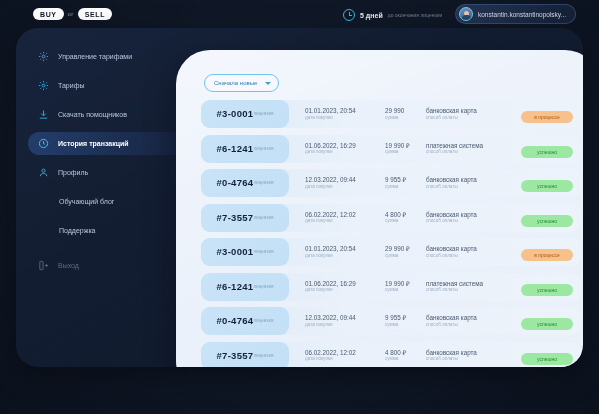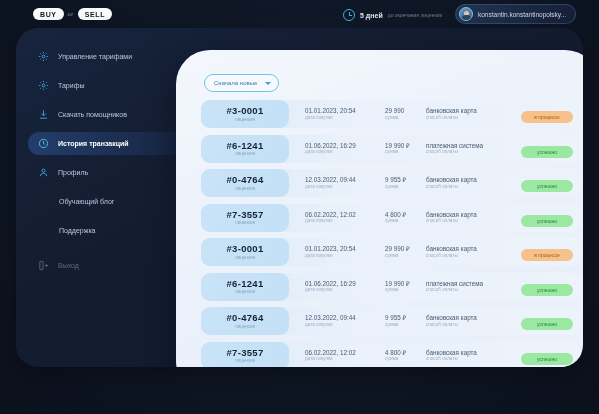--- a/index.html
+++ b/index.html
@@ -125,21 +125,21 @@
     background: linear-gradient(90deg, #dceaf8 0%, #e2edf9 16%, #eaf1fa 40%, #edf3fb 100%);
     display: flex; align-items: center; cursor: pointer;
   }
   .cell { position: absolute; top: 50%; transform: translateY(-50%); }
   .cell .v { display: block; line-height: 1.25; }
   .cell .k { display: block; color: #9fb0c6; font-size: 4.6px; line-height: 1.3; }
 
   .c-id {
     left: 0; width: 88px; height: 28px; border-radius: 9px;
     background: linear-gradient(120deg, #c9e3f7, #c3e0f6);
-    display: flex; flex-direction: column; align-items: center; justify-content: center;
+    display: flex; flex-direction: row; align-items: center; justify-content: center;
     transform: none; top: 0;
   }
   .c-id .v { color: #132238; font-size: 9.5px; font-weight: bold; letter-spacing: .3px; }
   .c-id .k { color: #8aa6c2; }
   .c-date { left: 104px; }
   .c-date .v { color: #4a5a70; font-size: 6.3px; }
   .c-sum { left: 184px; }
   .c-sum .v { color: #4a5a70; font-size: 6.3px; }
   .c-pay { left: 225px; }
   .c-pay .v { color: #4a5a70; font-size: 6.3px; }

